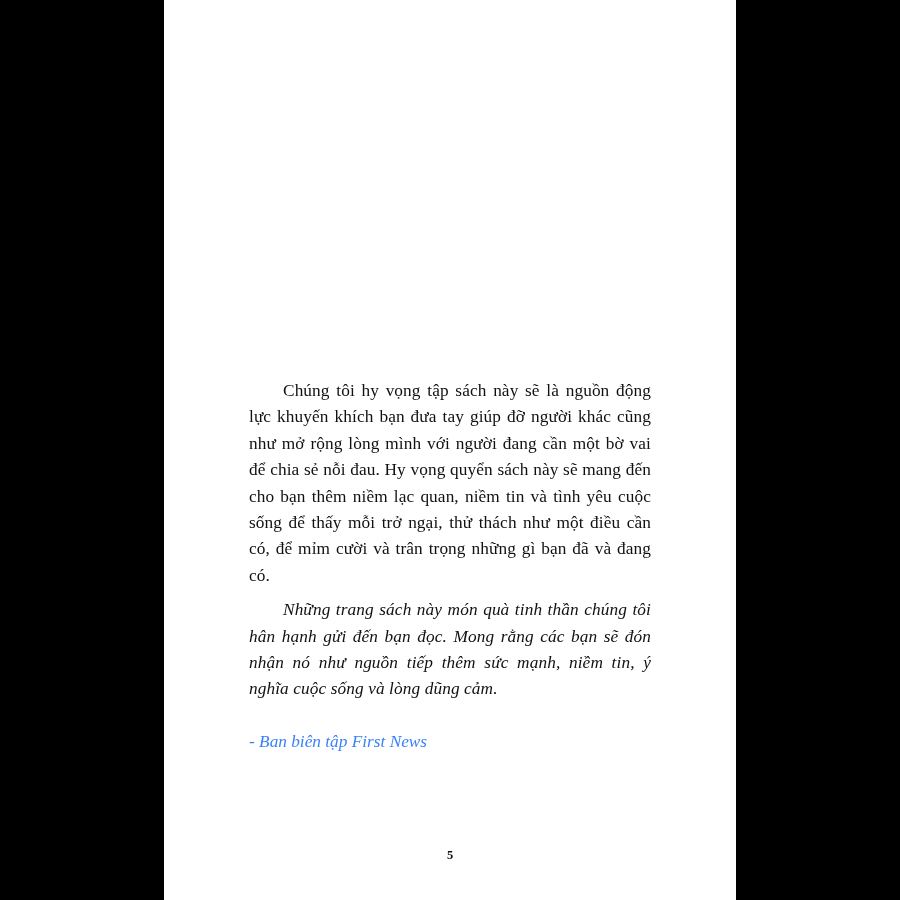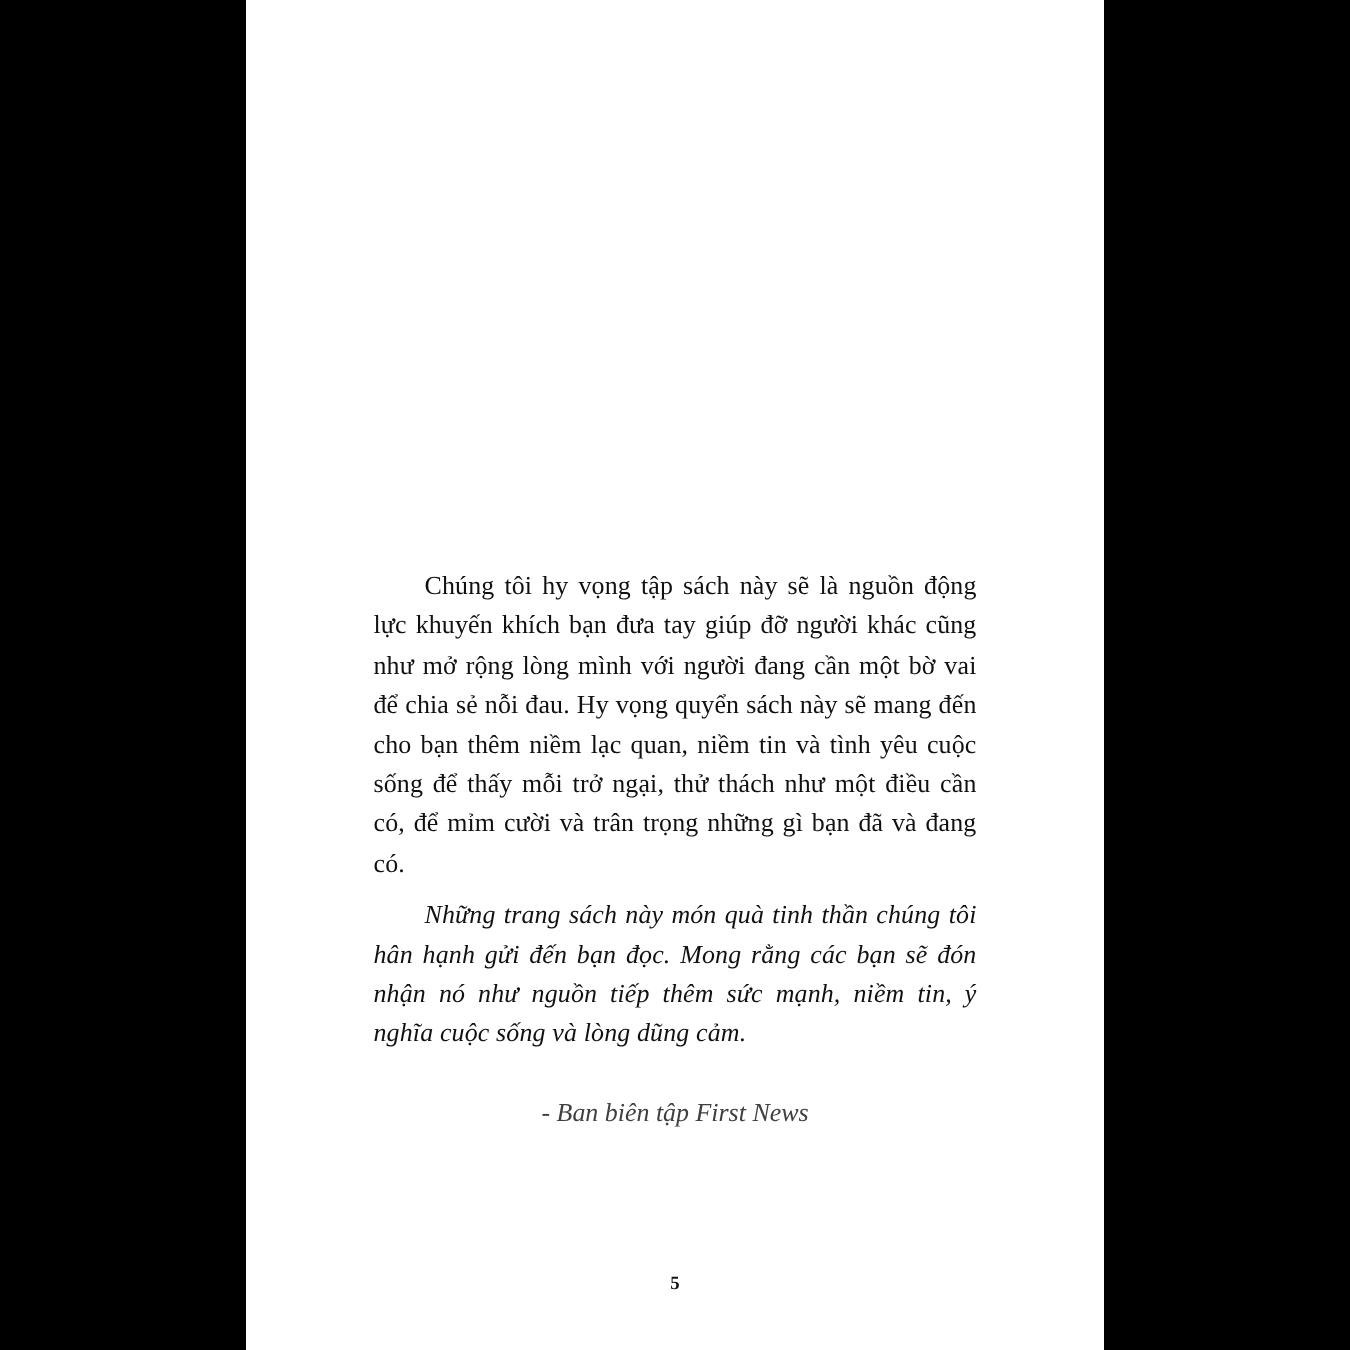--- a/index.html
+++ b/index.html
@@ -45,22 +45,22 @@
   }
   .para.last {
     margin-bottom: 0;
     font-style: italic;
   }
   .signature {
     font-family: "Liberation Serif", serif;
     font-size: 17.3px;
     line-height: 26.4px;
     font-style: italic;
-    color: #404040;
-    text-align: center;
+    color: #3b82f6;
+    text-align: left;
     margin: 26px 0 0 0;
   }
   .folio {
     position: absolute;
     left: 0;
     top: 848px;
     width: 572px;
     text-align: center;
     font-family: "Liberation Serif", serif;
     font-size: 12.5px;

